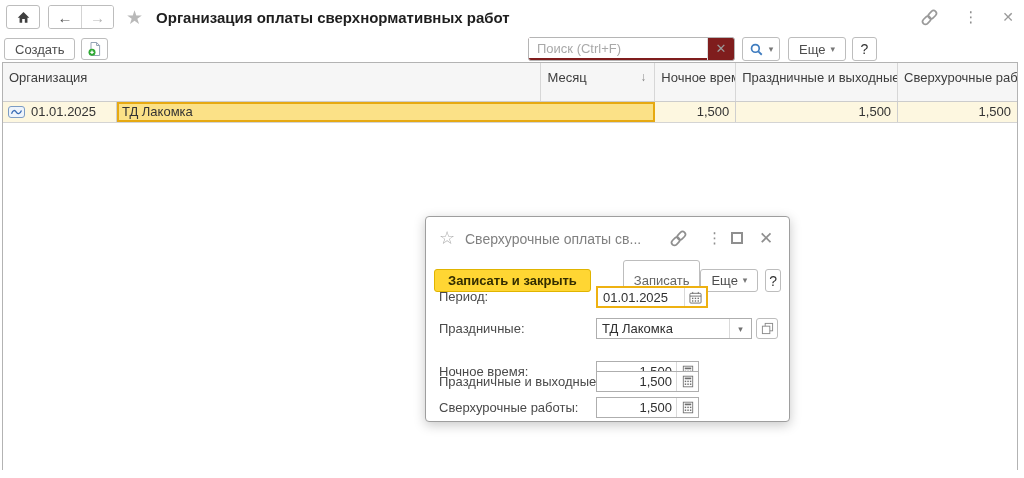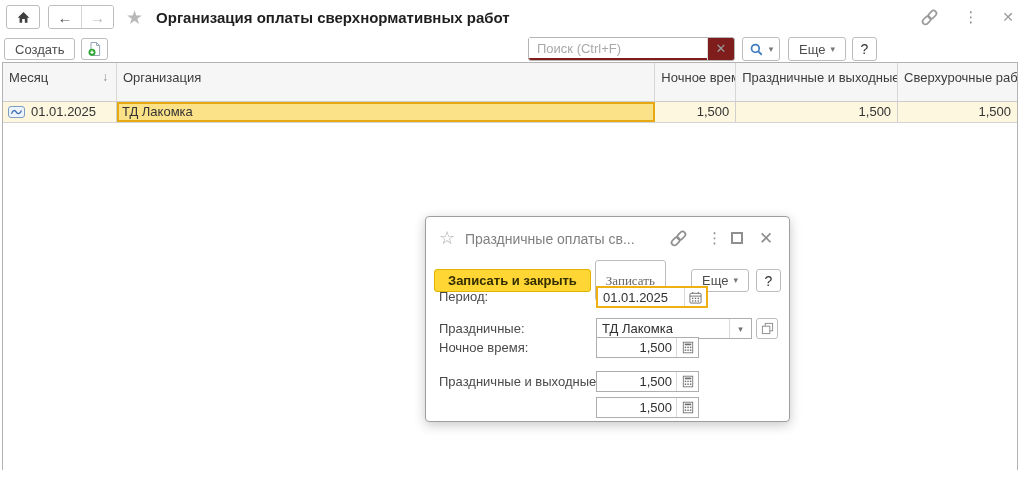--- a/index.html
+++ b/index.html
@@ -72,21 +72,21 @@
   .dlg-title { position:absolute; left:39px; top:14px; font-size:14px; color:#808080; white-space:nowrap; }
   .dlg-link { position:absolute; left:243px; top:12px; cursor:pointer; }
   .dlg-kebab { position:absolute; left:281px; top:12px; }
   .dlg-max { position:absolute; left:305px; top:15px; width:12px; height:12px;
     border:2px solid #8f8f8f; cursor:pointer; }
   .dlg-close { position:absolute; left:333px; top:11px; font-size:17px; color:#8f8f8f; cursor:pointer; }
 
   .dlg-buttons { position:absolute; left:8px; top:43px; width:347px; display:flex; align-items:center; }
   .btn-primary { background:#ffd633; border:1px solid #e0b400; font-weight:bold; color:#332d00;
     height:23px; padding:0 13px; }
-  .btn-save { margin-left:4px; height:41px; color:#666;font-family:Liberation Serif, serif; }
+  .btn-save { margin-left:32px; height:41px; color:#666; }
   .dlg-more { margin-left:auto; height:23px; }
   .dlg-help { width:25px; margin-left:7px; height:23px; padding:0; font-size:14px; color:#333; }
 
   .frow { position:absolute; left:0; width:100%; height:21px; }
   .flabel { position:absolute; left:13px; top:0; line-height:21px; font-size:13px; color:#4a4a4a; white-space:nowrap; }
   .fctrl { position:absolute; top:0; display:flex; align-items:center; background:#fff; }
   .inp { border:1px solid #aeaeae; height:21px; }
   .inp-focus { border:2px solid #eeb111; height:22px; }
   .fval { flex:1; padding-left:5px; font-size:13px; color:#2f2f2f; white-space:nowrap; overflow:hidden; }
   .fval-num { text-align:right; padding-right:4px; padding-left:0; }
@@ -163,25 +163,25 @@
       <button class="btn more-btn">
         <span>Еще</span>
         <span class="dd-arrow">▾</span>
       </button>
       <button class="btn help-btn">?</button>
     </div>
   </div>
 
   <div class="table">
     <div class="thead">
+      <div class="th c1">Организация</div>
       <div class="th c0">
         <span>Месяц</span>
         <span class="th-sort">↓</span>
       </div>
-      <div class="th c1">Организация</div>
       <div class="th c2 num">Ночное время</div>
       <div class="th c3 num">Праздничные и выходные дни</div>
       <div class="th c4 num">Сверхурочные работы</div>
     </div>
     <div class="trow">
       <div class="td td-month c0">
         <span>
           <svg width="17" height="12" viewBox="0 0 17 12">
             <rect x="0.5" y="0.5" width="16" height="11" rx="2.5" fill="#eef4fb" stroke="#7c9cc4"></rect>
             <path d="M3.5 7.8 C5 3.6, 6.8 3.8, 8.3 6.1 S 11.6 8.6, 13.5 4.4" stroke="#3a6db5" fill="none" stroke-width="1.3"></path>
@@ -191,21 +191,21 @@
       </div>
       <div class="td td-org c1">ТД Лакомка</div>
       <div class="td td-num c2">1,500</div>
       <div class="td td-num c3">1,500</div>
       <div class="td td-num c4">1,500</div>
     </div>
   </div>
 
   <div class="dialog">
     <span class="dlg-star">☆</span>
-    <span class="dlg-title">Праздничные оплаты св...</span>
+    <span class="dlg-title">Сверхурочные оплаты св...</span>
     <span class="dlg-link">
       <svg width="19" height="19" viewBox="0 0 16 16">
           <g transform="rotate(-45 8 8)" stroke="#8f8f8f" fill="none" stroke-width="1.4">
             <rect x="0.8" y="5.6" width="7.6" height="4.8" rx="2.4"></rect>
             <rect x="7.6" y="5.6" width="7.6" height="4.8" rx="2.4"></rect>
           </g>
         </svg>
     </span>
     <span class="dlg-kebab kebab">⋮</span>
     <span class="dlg-max"></span>
@@ -257,21 +257,21 @@
       <button class="btn open-btn" style="left:330px;">
         <span>
           <svg width="13" height="13" viewBox="0 0 14 14">
             <rect x="4.5" y="1.5" width="8" height="8" fill="#ffffff" stroke="#8a8a8a"></rect>
             <rect x="1.5" y="4.5" width="8" height="8" fill="#ffffff" stroke="#8a8a8a"></rect>
           </svg>
         </span>
       </button>
     </div>
 
-    <div class="frow" style="top:120px;">
+    <div class="frow" style="top:144px;">
       <span class="flabel">Ночное время:</span>
       <div class="fctrl inp" style="left:170px; width:103px;">
         <span class="fval fval-num">1,500</span>
         <span class="seg">
           <span>
             <svg width="12" height="13" viewBox="0 0 14 14">
               <rect x="1.5" y="0.8" width="11" height="12.4" fill="none" stroke="#6e6e6e"></rect>
               <rect x="3.2" y="2.4" width="7.6" height="2" fill="#6e6e6e"></rect>
               <g fill="#6e6e6e">
                 <rect x="3.2" y="6" width="1.7" height="1.7"></rect>
@@ -304,20 +304,21 @@
                   <rect x="6.2" y="9.3" width="1.7" height="1.7"></rect>
                   <rect x="9.2" y="9.3" width="1.7" height="1.7"></rect>
               </g>
             </svg>
           </span>
         </span>
       </div>
     </div>
 
     <div class="frow" style="top:180px;">
+      <span class="flabel">Сверхурочные работы:</span>
       <div class="fctrl inp" style="left:170px; width:103px;">
         <span class="fval fval-num">1,500</span>
         <span class="seg">
           <span>
             <svg width="12" height="13" viewBox="0 0 14 14">
               <rect x="1.5" y="0.8" width="11" height="12.4" fill="none" stroke="#6e6e6e"></rect>
               <rect x="3.2" y="2.4" width="7.6" height="2" fill="#6e6e6e"></rect>
               <g fill="#6e6e6e">
                 <rect x="3.2" y="6" width="1.7" height="1.7"></rect>
                   <rect x="6.2" y="6" width="1.7" height="1.7"></rect>

